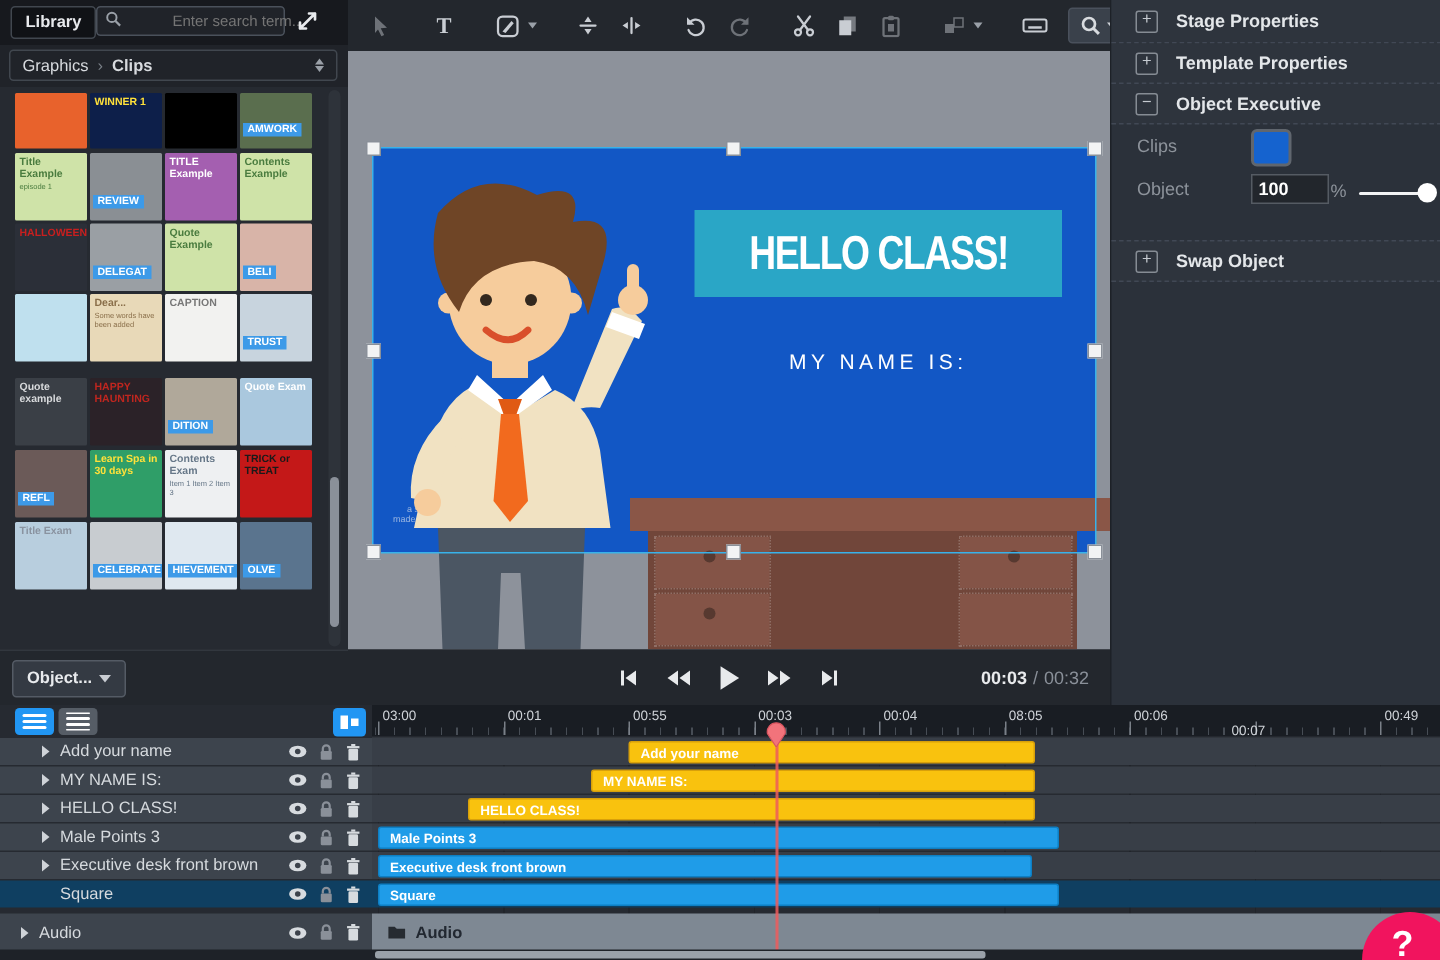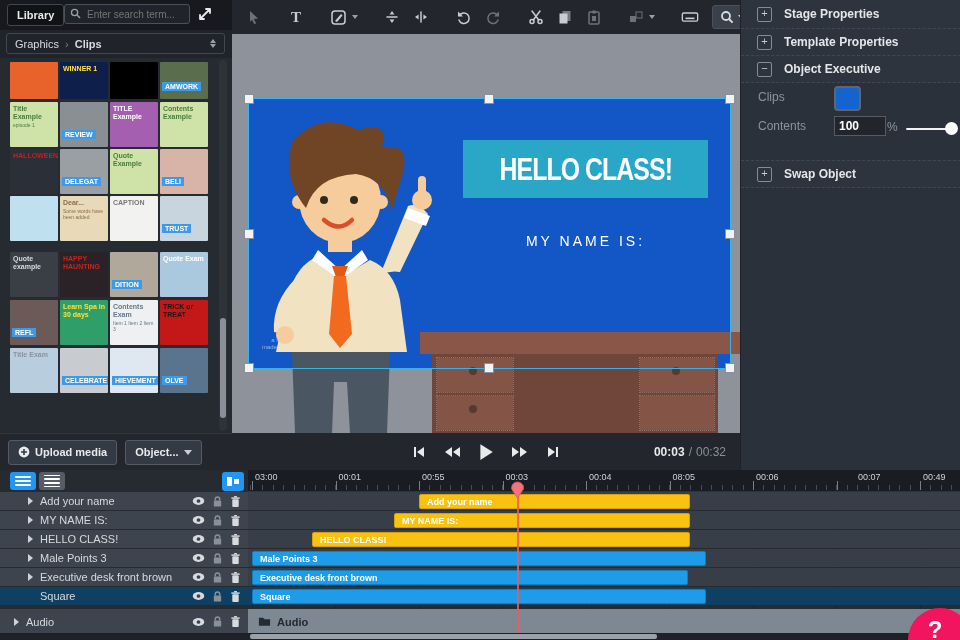--- a/index.html
+++ b/index.html
@@ -5,21 +5,21 @@
   html,body{margin:0;padding:0;width:960px;height:640px;overflow:hidden;background:#262a31;
     font-family:"Liberation Sans","DejaVu Sans",sans-serif;-webkit-font-smoothing:antialiased;}
   .abs{position:absolute;}
   
   #lib-header{left:0;top:0;width:232px;height:30px;background:#17191e;}
   #library-btn{left:7px;top:4px;height:20px;padding:0 9px;background:#101216;border:1px solid #41474f;
     border-radius:3px;color:#e8eaed;font-size:11px;font-weight:bold;line-height:20px;}
   #search-box{left:64px;top:4px;width:126px;height:20px;border:1px solid #4a515b;border-radius:3px;
     background:#202329;display:flex;align-items:center;gap:4px;padding:0 5px;box-sizing:border-box;}
   #search-box input{background:transparent;border:0;outline:0;color:#9aa0a8;font-size:10px;width:100px;
-    font-family:inherit;}
+    font-family:inherit;margin-left:28px;}
   #expand-btn{left:196px;top:5px;width:20px;height:20px;color:#e8eaed;}
   #crumb-row{left:0;top:30px;width:232px;height:28px;background:#202329;}
   #crumb-box{left:6px;top:3px;width:219px;height:21px;border:1px solid #41474f;border-radius:3px;
     display:flex;align-items:center;padding:0 8px;box-sizing:border-box;gap:6px;}
   .crumb{font-size:11px;color:#d8dbdf;}
   .crumb-sep{font-size:11px;color:#7a8088;}
   .crumb-strong{font-weight:bold;}
   #crumb-caret{margin-left:auto;display:flex;flex-direction:column;gap:1px;}
   #crumb-caret i{width:0;height:0;border-left:3px solid transparent;border-right:3px solid transparent;}
   #crumb-caret i.up{border-bottom:4px solid #9aa0a8;}
@@ -444,27 +444,20 @@
     <div class="pbtn">
       <svg width="14" height="14" viewBox="0 0 14 14">
         <path d="M2 2v10l7-5z" fill="currentColor"></path>
         <rect x="10" y="2" width="2" height="10" fill="currentColor"></rect>
       </svg>
     </div>
   </div>
 
 <div class="abs" id="left-bottom">
   <div class="gbtn">
-    <svg width="12" height="12" viewBox="0 0 12 12">
-        <circle cx="6" cy="6" r="5.4" fill="#e8eaed"></circle>
-        <path d="M6 3v6M3 6h6" stroke="#343a43" stroke-width="1.6"></path>
-      </svg>
-    <span>Upload media</span>
-  </div>
-  <div class="gbtn">
     <span>Object...</span>
       <span class="caret"></span>
   </div>
 </div>
 
 <div class="abs" id="right-panel">
   <div class="sect" style="top:0;height:29px">
     <span class="pm">+</span>
     <span class="st">Stage Properties</span>
   </div>
@@ -472,21 +465,21 @@
     <span class="pm">+</span>
     <span class="st">Template Properties</span>
   </div>
   <div class="sect" style="top:56px;height:27px">
     <span class="pm">−</span>
     <span class="st">Object Executive</span>
   </div>
   <div class="abs" id="obj-content">
     <span class="plabel" style="top:6px">Clips</span>
     <div class="abs" id="tint-swatch"></div>
-    <span class="plabel" style="top:35px">Contents</span>
+    <span class="plabel" style="top:35px">Object</span>
     <input class="abs" id="opacity-input" value="100" style="">
     <span class="plabel" id="pct">%</span>
     <div class="abs" id="slider-track"></div>
     <div class="abs" id="slider-knob"></div>
   </div>
   <div class="sect" style="top:160px;height:28px;border-top:1px dashed #414855">
     <span class="pm">+</span>
     <span class="st">Swap Object</span>
   </div>
 </div>
@@ -518,21 +511,21 @@
     <div class="rlabel" style="left: 174px;">00:55</div>
     <div class="rtick" style="left: 254.5px;"></div>
     <div class="rlabel" style="left: 257.5px;">00:03</div>
     <div class="rtick" style="left: 338px;"></div>
     <div class="rlabel" style="left: 341px;">00:04</div>
     <div class="rtick" style="left: 421.5px;"></div>
     <div class="rlabel" style="left: 424.5px;">08:05</div>
     <div class="rtick" style="left: 505px;"></div>
     <div class="rlabel" style="left: 508px;">00:06</div>
     <div class="rtick" style="left: 588.5px;"></div>
-    <div class="rlabel" style="left: 610px;">00:07</div>
+    <div class="rlabel" style="left: 573px; margin-top: 10px;">00:07</div>
     <div class="rtick" style="left: 672px;"></div>
     <div class="rlabel" style="left: 675px;">00:49</div>
   </div>
 <div class="abs" id="tracks">
   <div id="gridlines"></div>
   <div id="track-rows">
       <div class="trow-r" style="top: 0px;"></div>
       <div class="trow-l" style="top: 0px;">
         <span class="tarrow"></span>
         <span class="tname">Add your name</span>

